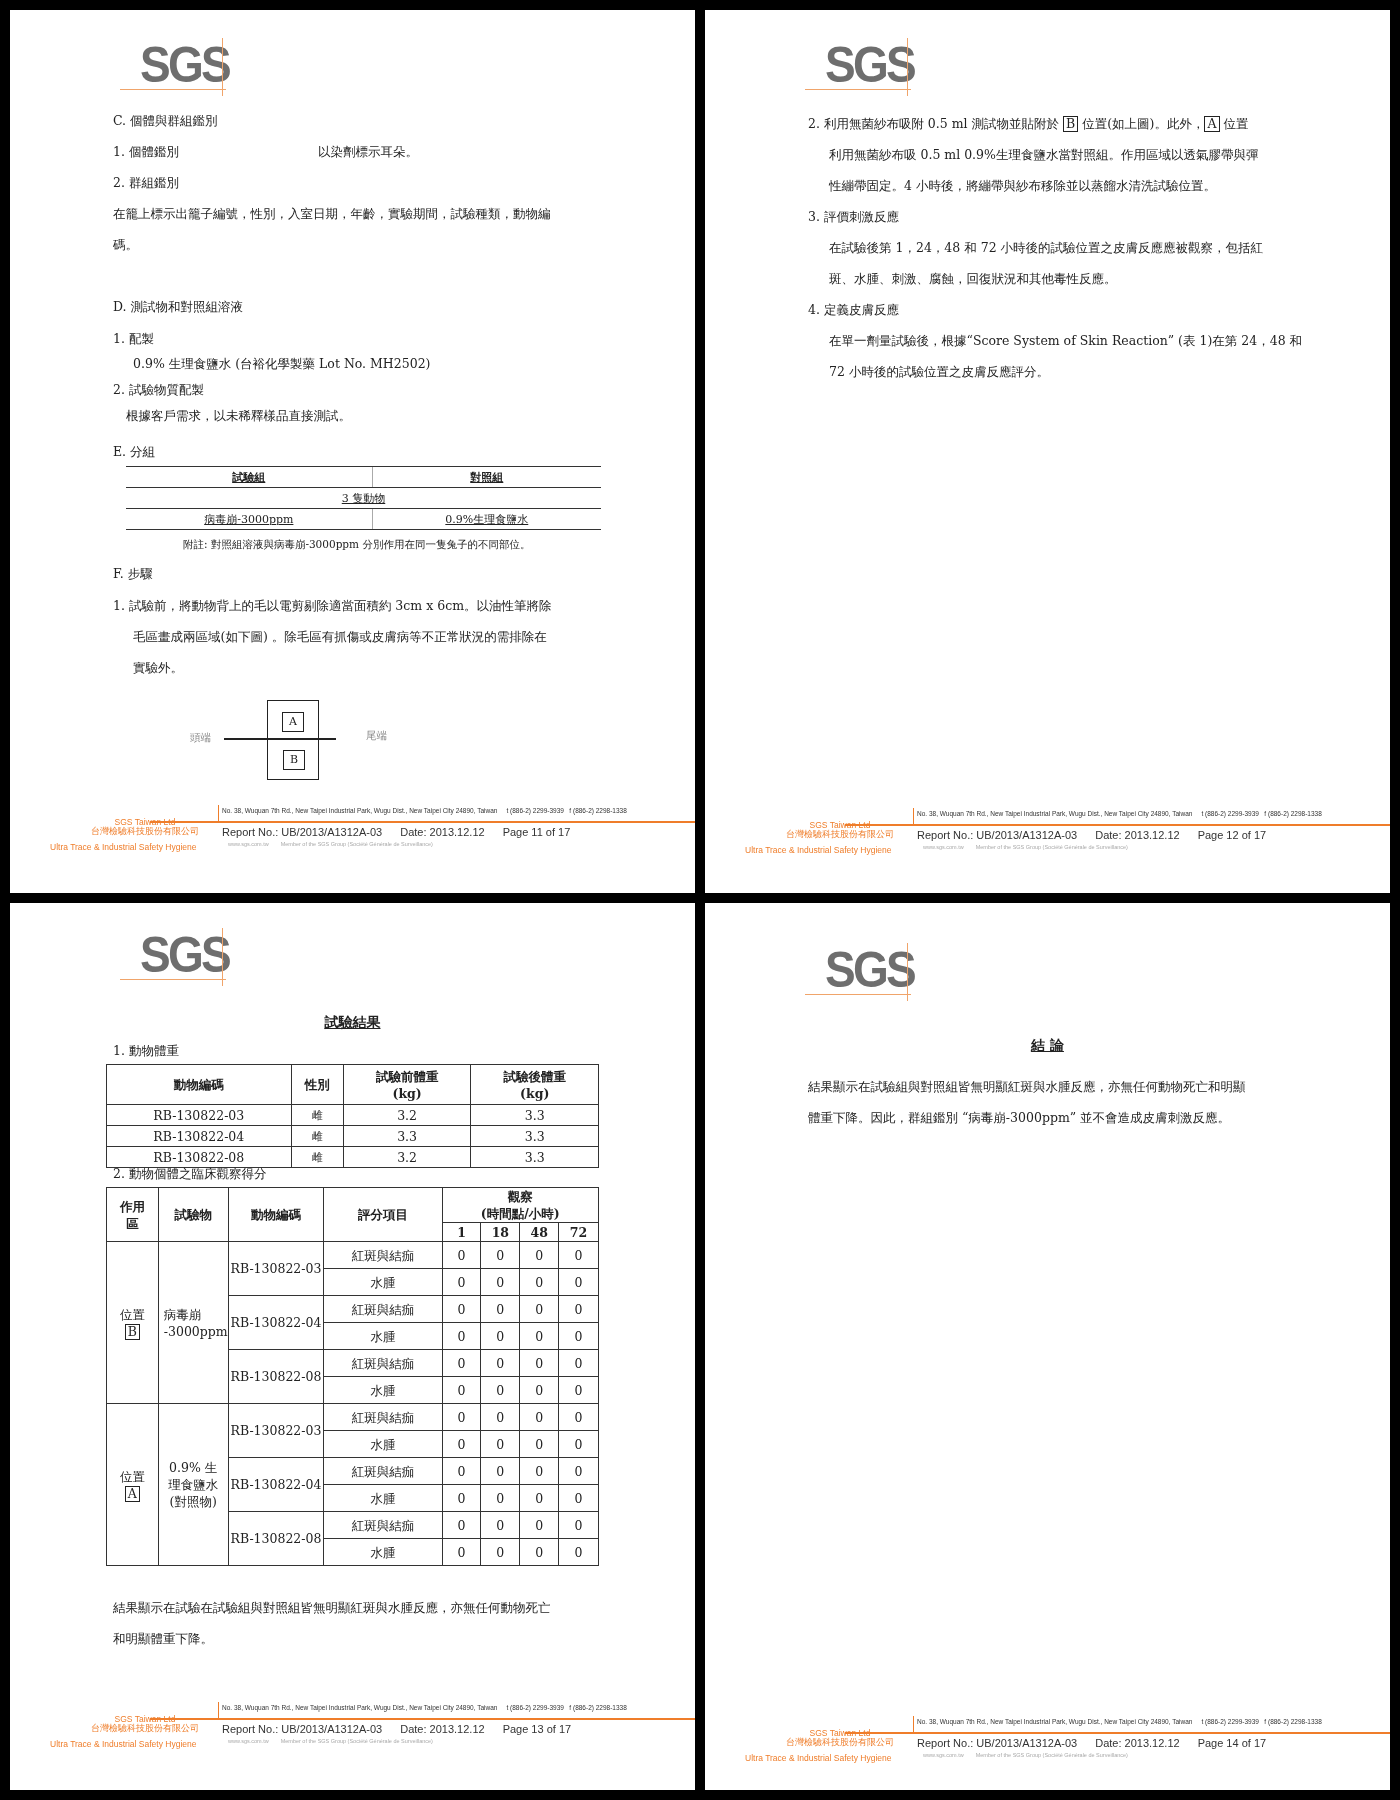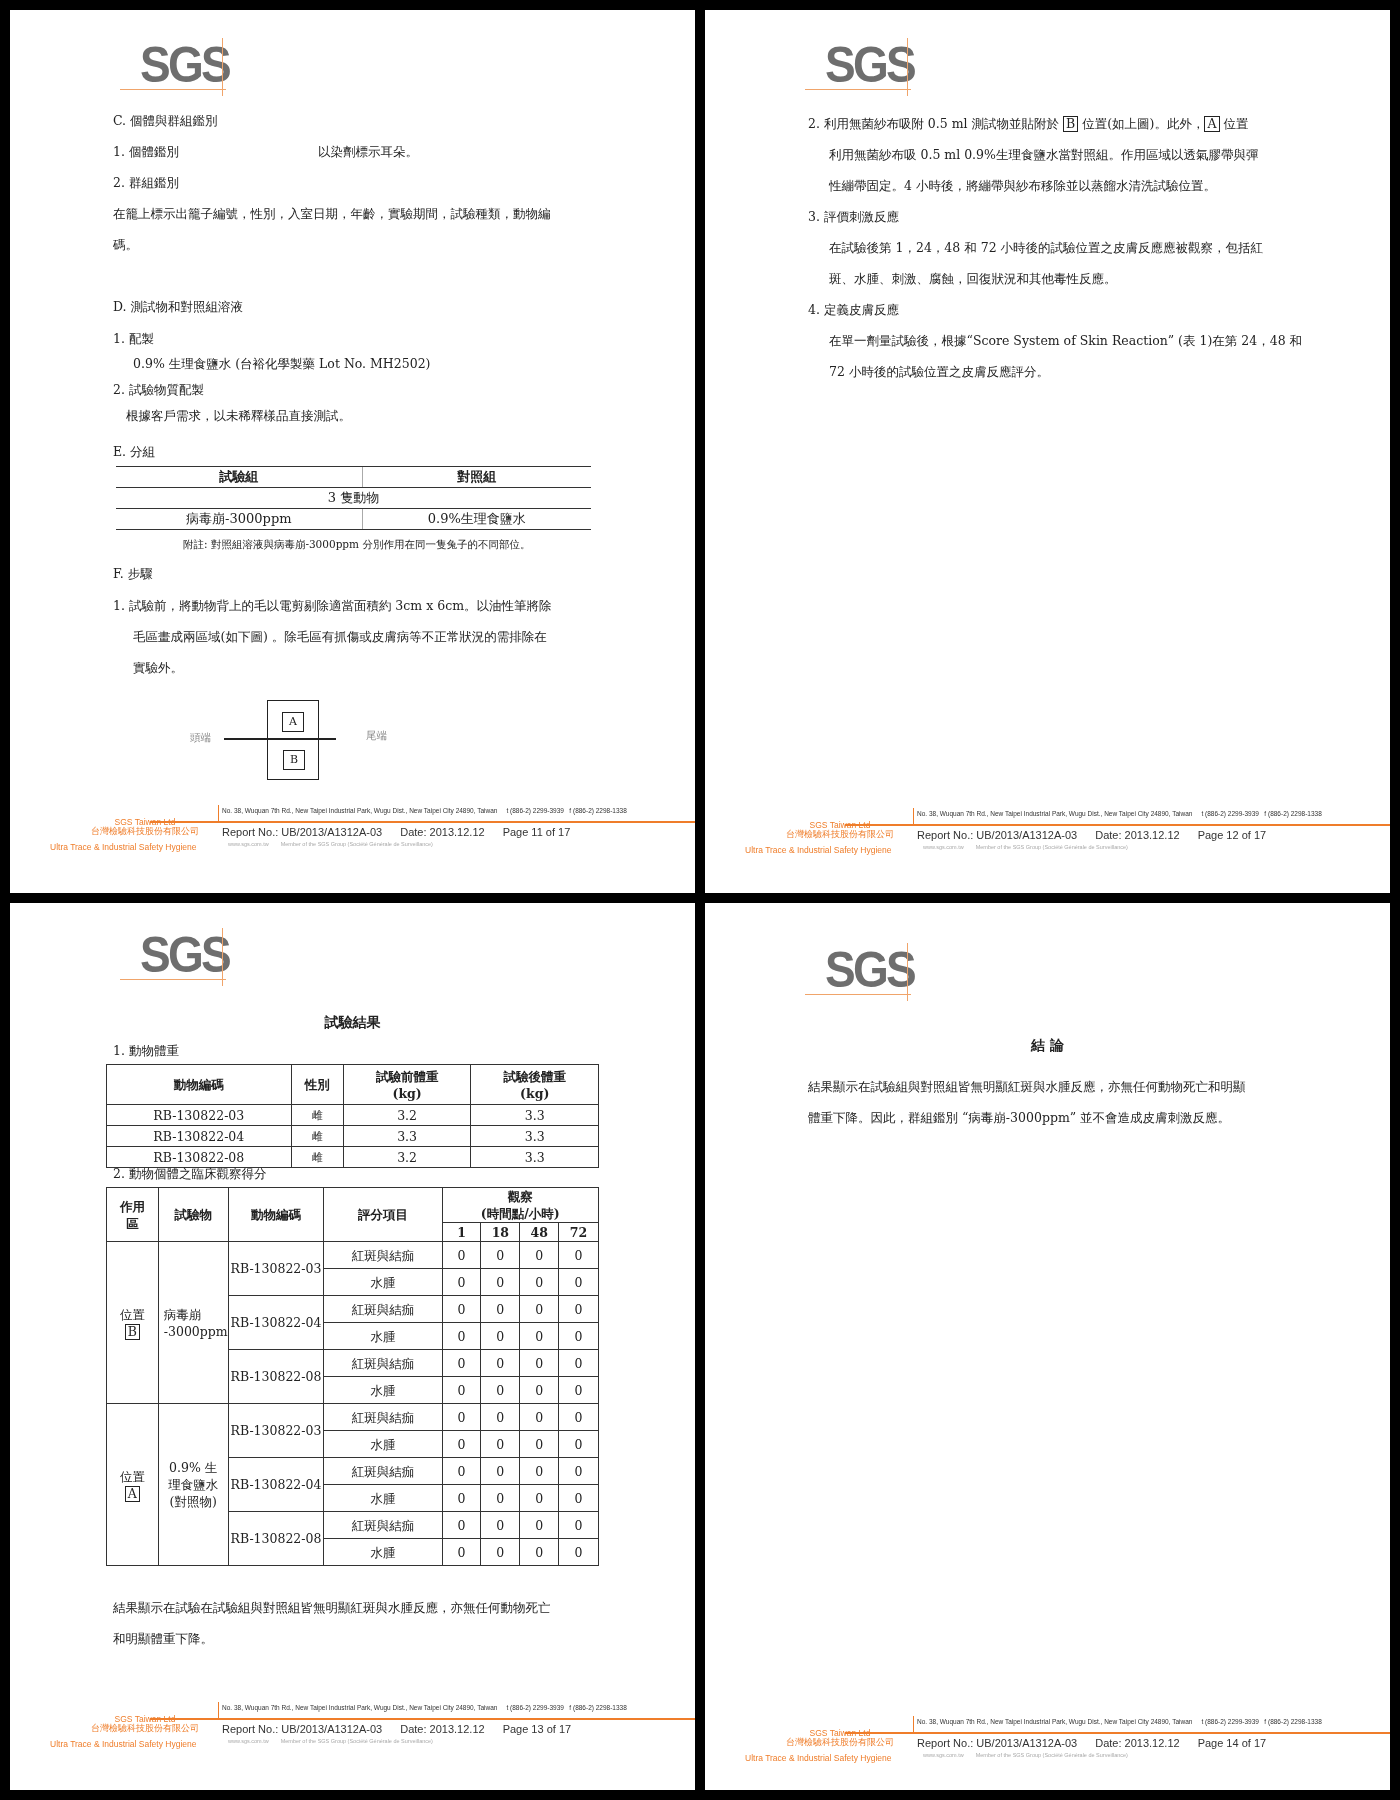--- a/index.html
+++ b/index.html
@@ -14,26 +14,26 @@
 
   
   .logo { position: absolute; left: 110px; top: 28px; width: 110px; height: 60px; }
   .logo .letters { position: absolute; left: 20px; top: 2px; font-family: "Liberation Sans", sans-serif;
     font-weight: bold; font-size: 50px; letter-spacing: -3px; color: #6e6e6e; transform: scaleX(0.92); transform-origin: left; line-height: 50px; }
   .logo .hline { position: absolute; left: 0; top: 51px; width: 106px; height: 1px; background: #f0a46a; }
   .logo .vline { position: absolute; left: 102px; top: 0; width: 1px; height: 58px; background: #f0a46a; }
 
   .txt { position: absolute; font-size: 12.5px; line-height: 16px; white-space: nowrap; color: #222; }
   .small { font-size: 10.5px; }
-  .bold { font-weight: bold; }
+  .bold { font-weight: bold; text-decoration: underline; }
   .boxed { display: inline-block; border: 1px solid #222; padding: 0 2px; line-height: 14px; }
 
   
   table { border-collapse: collapse; }
-  .grp { position: absolute; left: 106px; top: 456px; width: 475px; font-size: 13px; }
+  .grp { position: absolute; left: 116px; top: 456px; width: 475px; font-size: 11px; text-decoration: underline; }
   .grp td, .grp th { text-align: center; height: 21px; border-bottom: 1.5px solid #333; padding: 0; }
   .grp tr:first-child th { border-top: 1.5px solid #333; }
   .grp th + th, .grp td + td { border-left: 1px solid #aaa; }
 
   
   .diag { position: absolute; left: 180px; top: 690px; width: 230px; height: 90px; }
   .diag .outer { position: absolute; left: 77px; top: 0; width: 52px; height: 80px; border: 1.5px solid #222; }
   .diag .hbar { position: absolute; left: 34px; top: 38px; width: 112px; height: 1.5px; background: #222; }
   .diag .box { position: absolute; width: 22px; height: 20px; border: 1.5px solid #222; font-size: 11px; text-align: center; line-height: 17px; background: #fff; }
   .diag .lbl { position: absolute; font-size: 10.5px; color: #888; }

